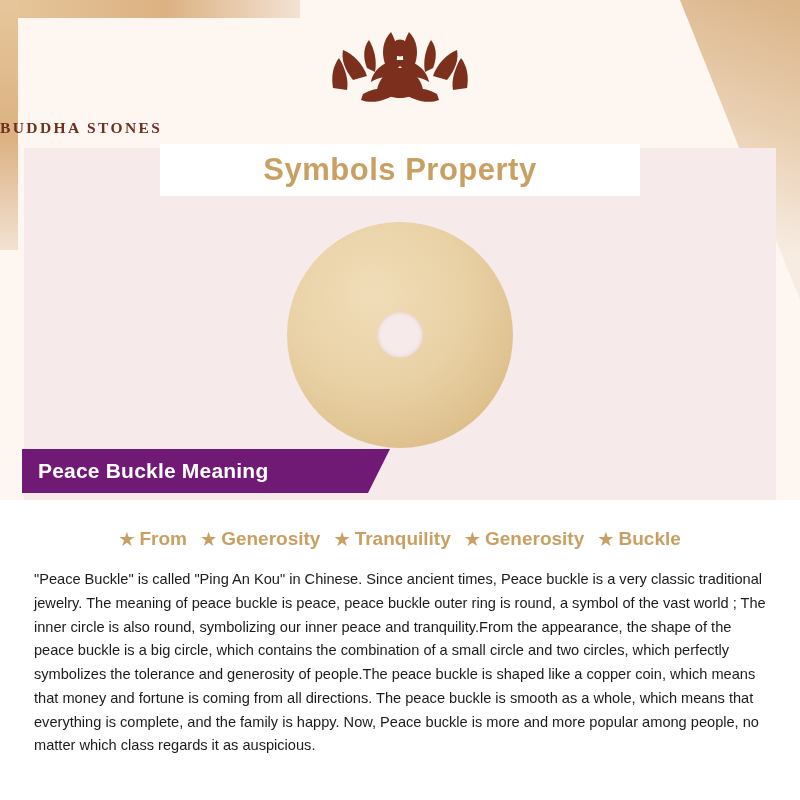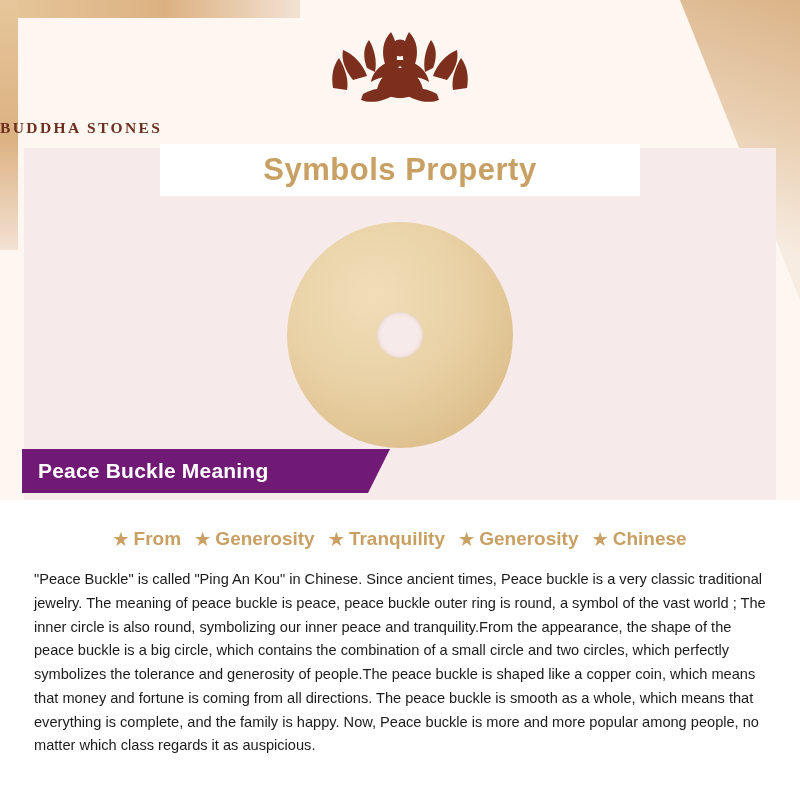--- a/index.html
+++ b/index.html
@@ -247,20 +247,20 @@
       <span class="kw">
         <span class="star">★</span>
         <span>Tranquility</span>
       </span>
       <span class="kw">
         <span class="star">★</span>
         <span>Generosity</span>
       </span>
       <span class="kw">
         <span class="star">★</span>
-        <span>Chinese</span>
+        <span>Buckle</span>
       </span>
     </div>
 
     <p class="body-copy">"Peace Buckle" is called "Ping An Kou" in Chinese. Since ancient times, Peace buckle is a very classic traditional jewelry. The meaning of peace buckle is peace, peace buckle outer ring is round, a symbol of the vast world ; The inner circle is also round, symbolizing our inner peace and tranquility.From the appearance, the shape of the peace buckle is a big circle, which contains the combination of a small circle and two circles, which perfectly symbolizes the tolerance and generosity of people.The peace buckle is shaped like a copper coin, which means that money and fortune is coming from all directions. The peace buckle is smooth as a whole, which means that everything is complete, and the family is happy. Now, Peace buckle is more and more popular among people, no matter which class regards it as auspicious.</p>
   </div>
 
 </div>
 
 </body></html>

